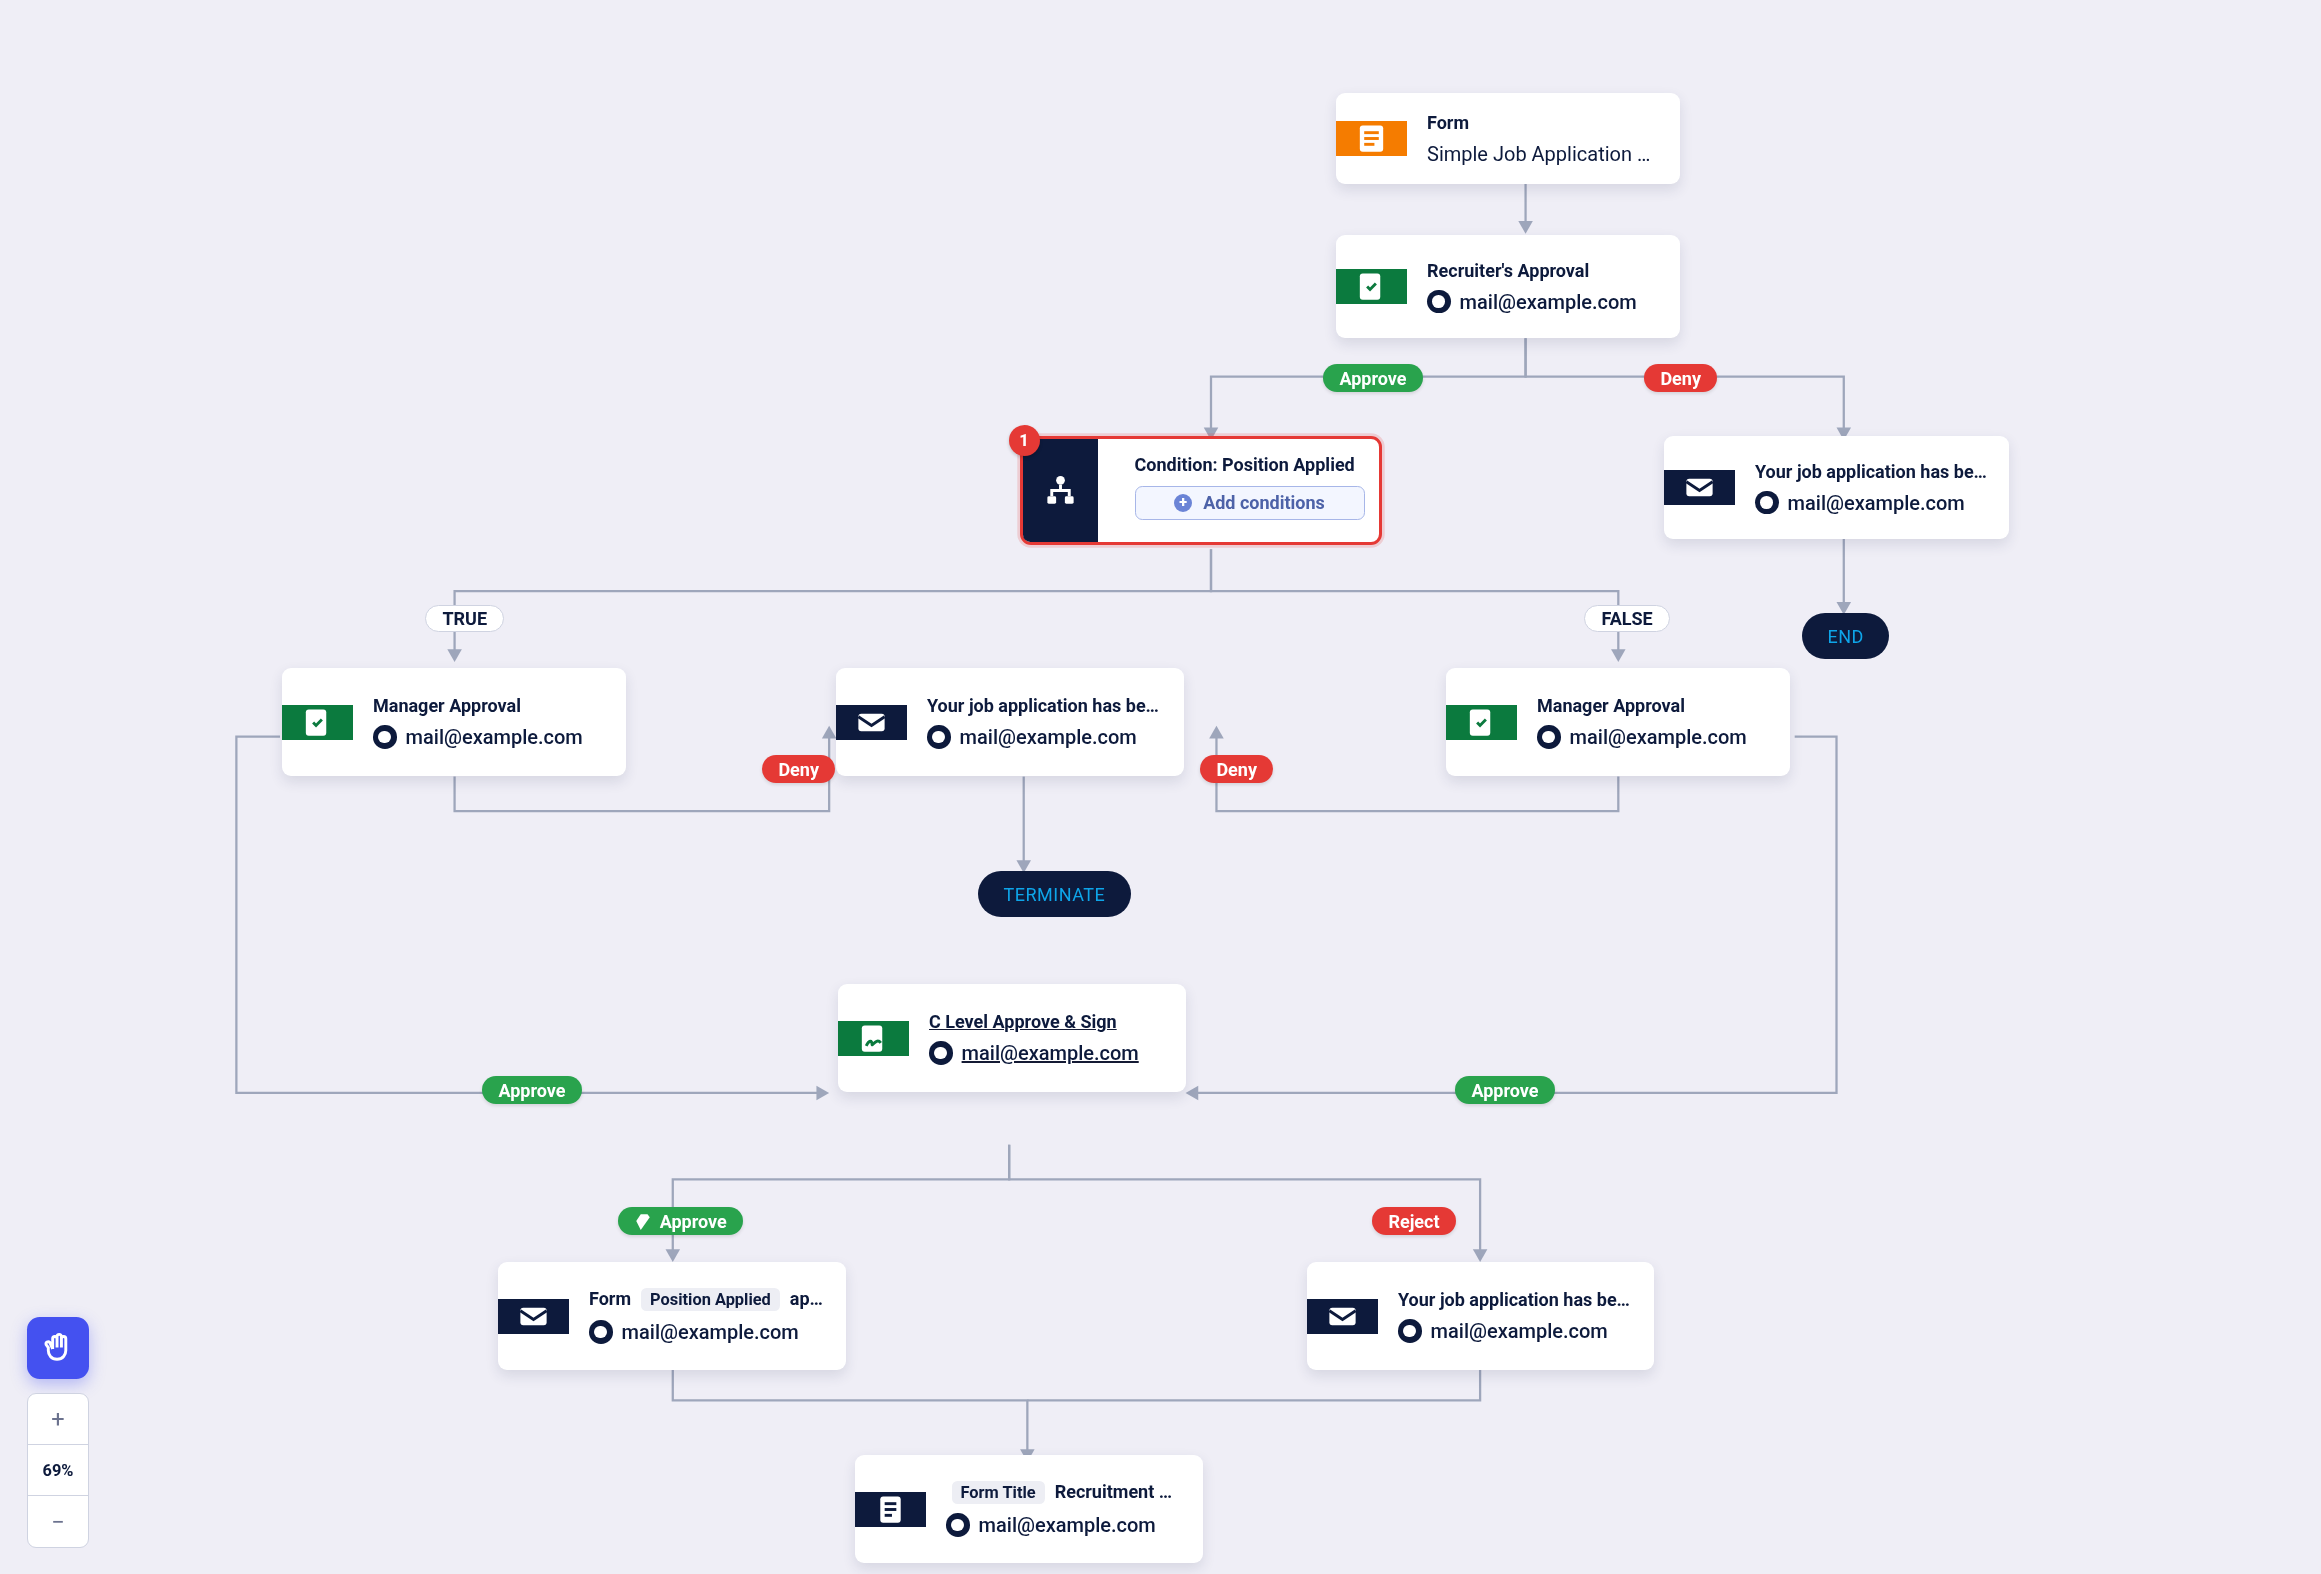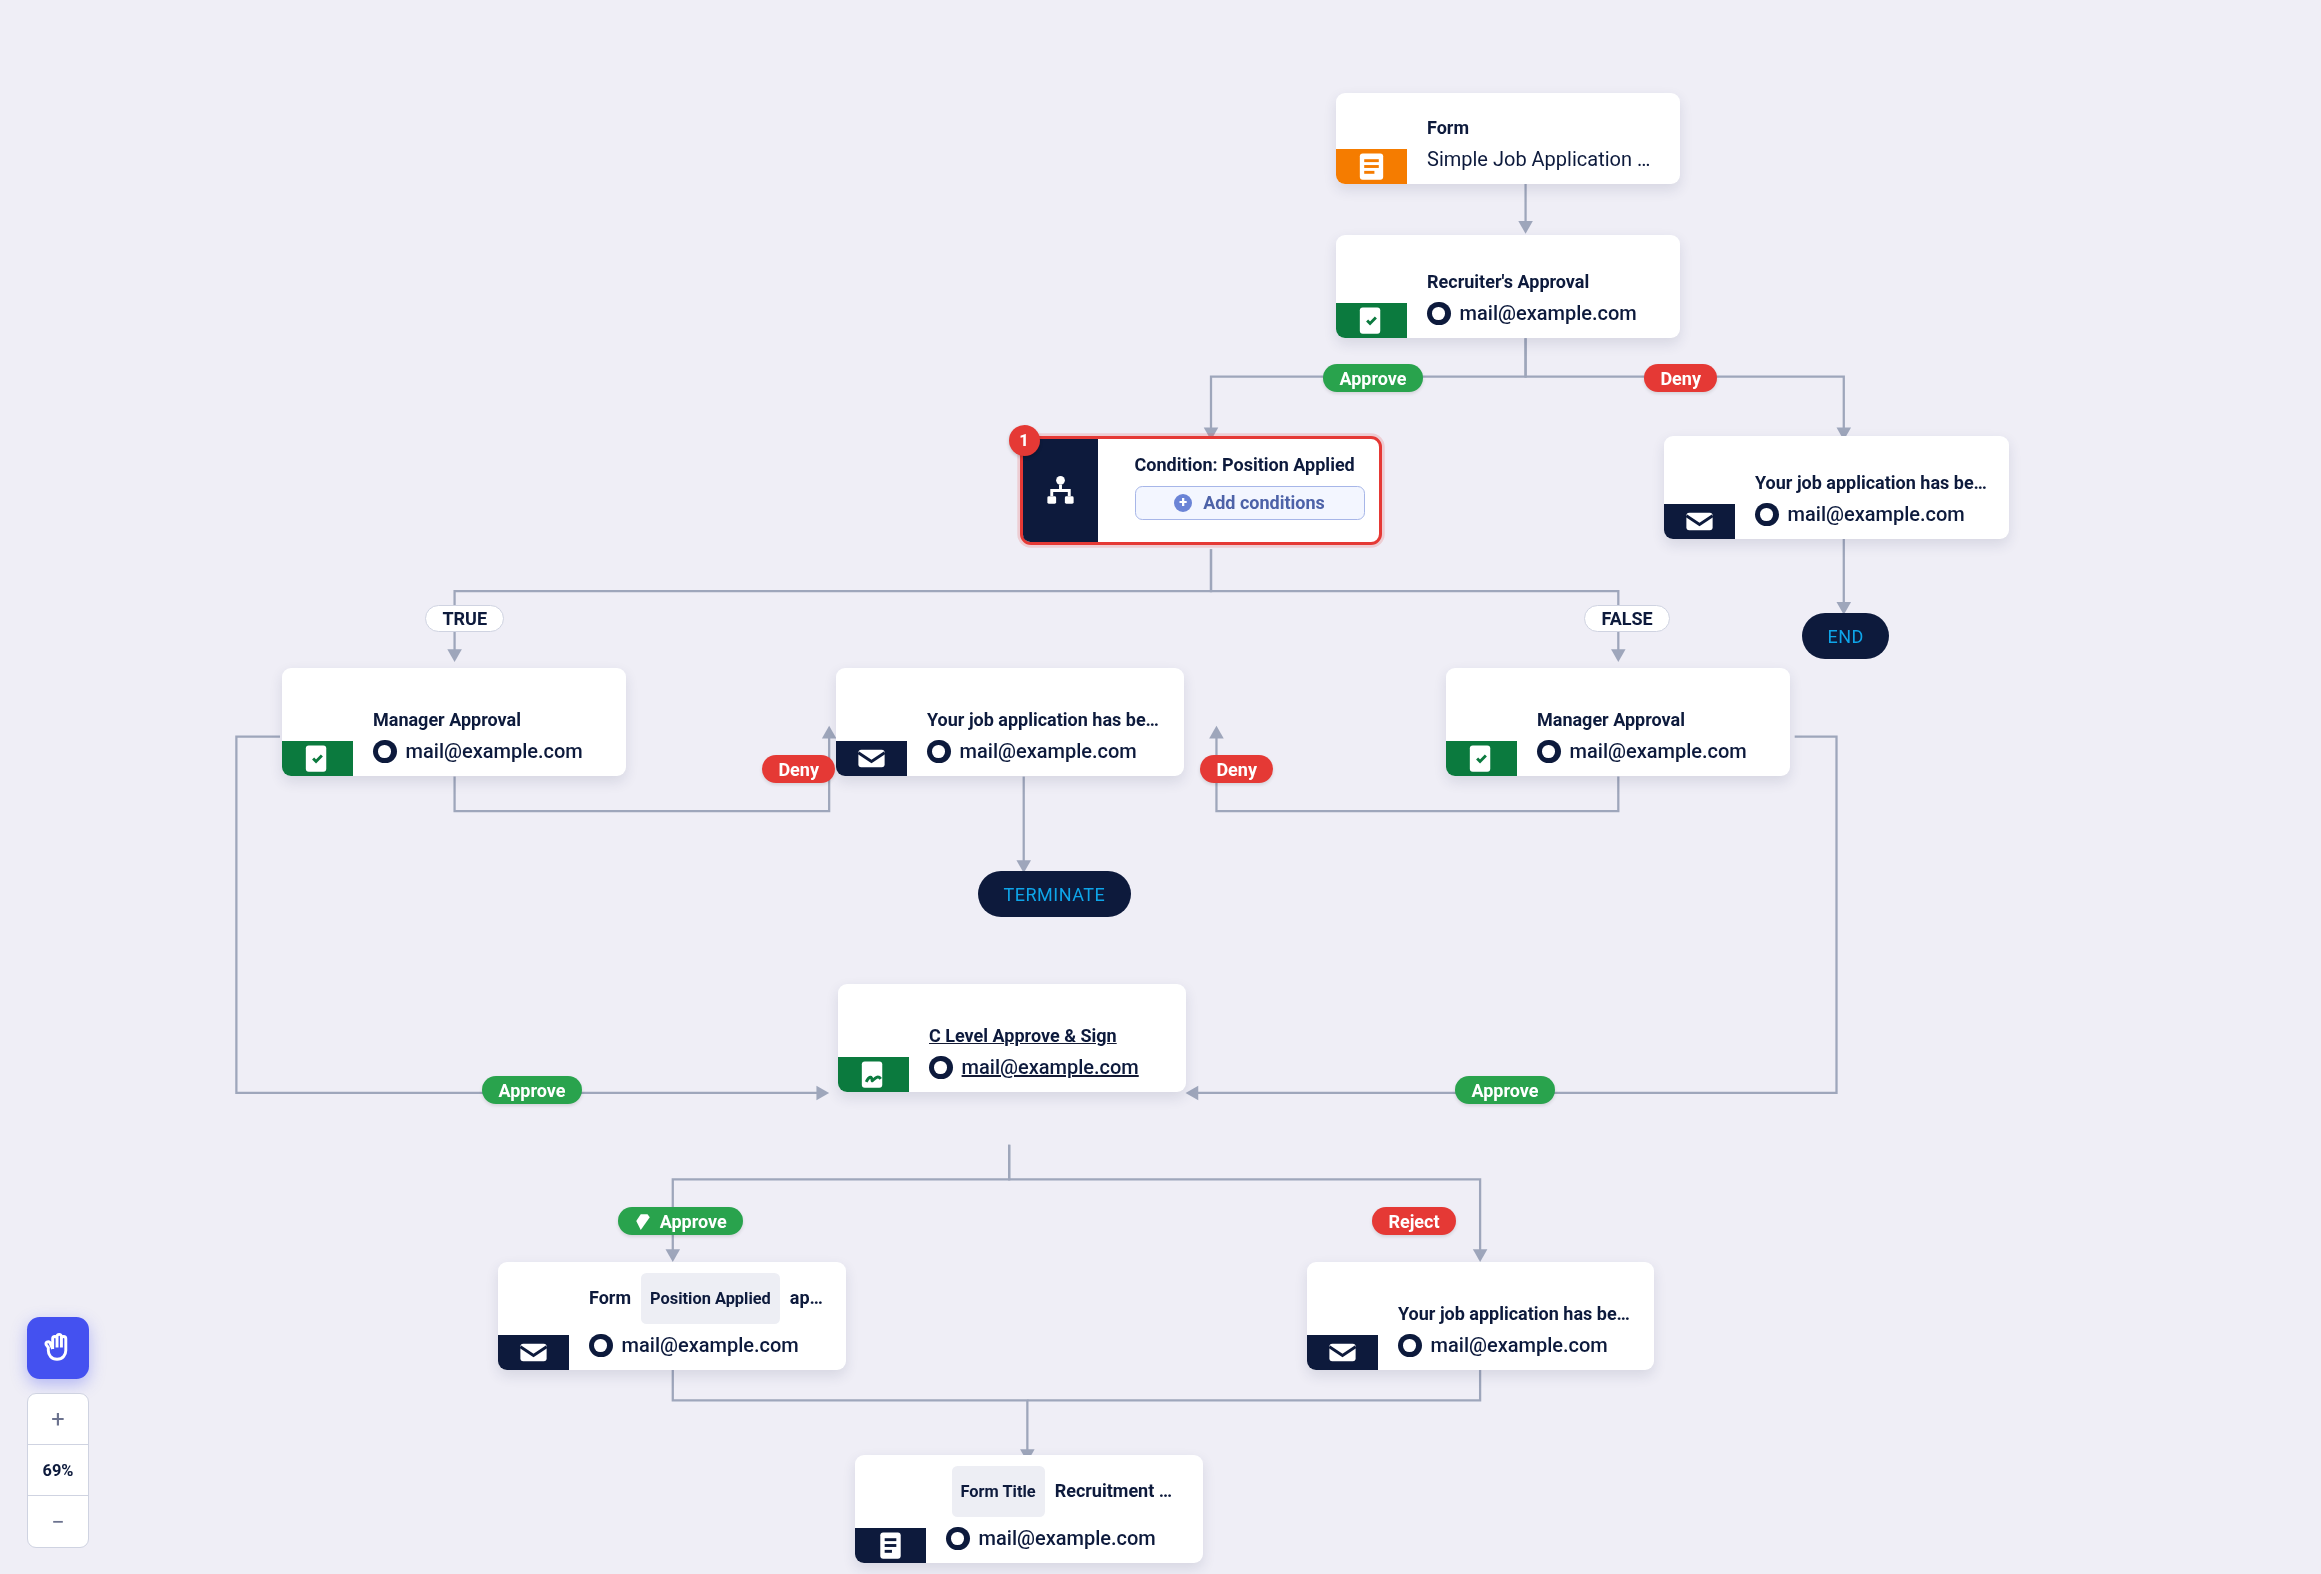--- a/index.html
+++ b/index.html
@@ -17,21 +17,21 @@
   html,body{margin:0;height:100%;}
   body{background:var(--bg);color:var(--text);}
   .canvas{position:relative;width:2322px;height:1575px;}
   svg.edges{position:absolute;inset:0;pointer-events:none;}
   svg.edges path{fill:none;stroke:#9ea6bb;stroke-width:2.5;}
   svg.edges .arrow{fill:#9ea6bb;}
 
   
   .node{
     position:absolute;
-    display:flex;align-items:flex-end;
+    display:flex;align-items:center;
     background:#fff;border-radius:9px;
     box-shadow:0 5.5px 12.7px rgba(40,48,90,.12);
     min-height:82px;
     overflow:hidden;
   }
   .node .icon-cell{
     width:71px;display:flex;align-items:center;justify-content:center;color:#fff;
   }
   .node.orange .icon-cell{background:var(--orange);}
   .node.green  .icon-cell{background:var(--green-dark);}
@@ -77,21 +77,21 @@
   }
 
   
   .terminal{
     position:absolute;background:var(--navy);color:#0ea5e9;border-radius:908px;
     padding:12.7px 25.5px;font-weight:400;font-size:18px;letter-spacing:0.5px;
   }
 
   
   .tag{
-    display:inline-block;background:#edeef4;border-radius:5.5px;padding:16px 9px;margin:0 5.5px;
+    display:inline-block;background:#edeef4;border-radius:5.5px;padding:2px 9px;margin:0 5.5px;
     font-weight:700;font-size:16.4px;color:var(--navy);
   }
 
   
   .toolbar{
     position:absolute;left:27px;bottom:27px;display:flex;flex-direction:column;gap:14.5px;
   }
   .hand-btn{
     width:62px;height:62px;border-radius:12.7px;background:#4451f0;display:flex;align-items:center;justify-content:center;color:#fff;
     box-shadow:0 5.5px 16.4px rgba(68,81,240,.35);

